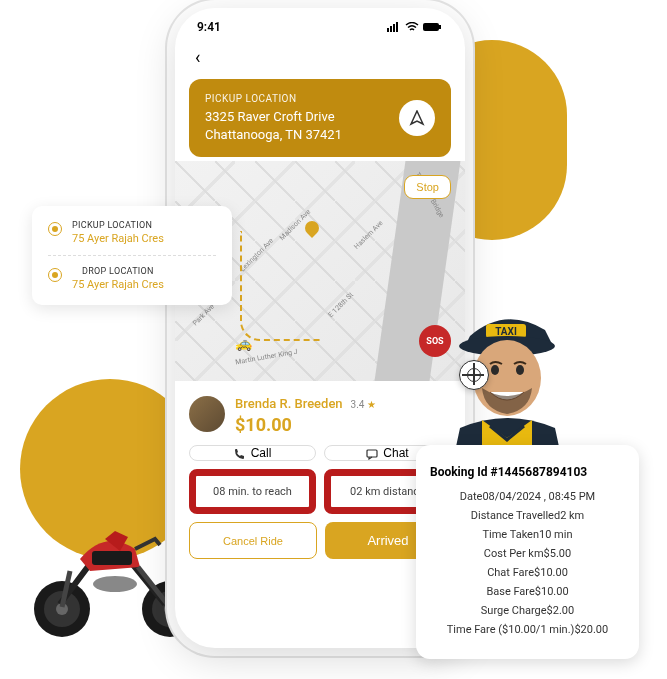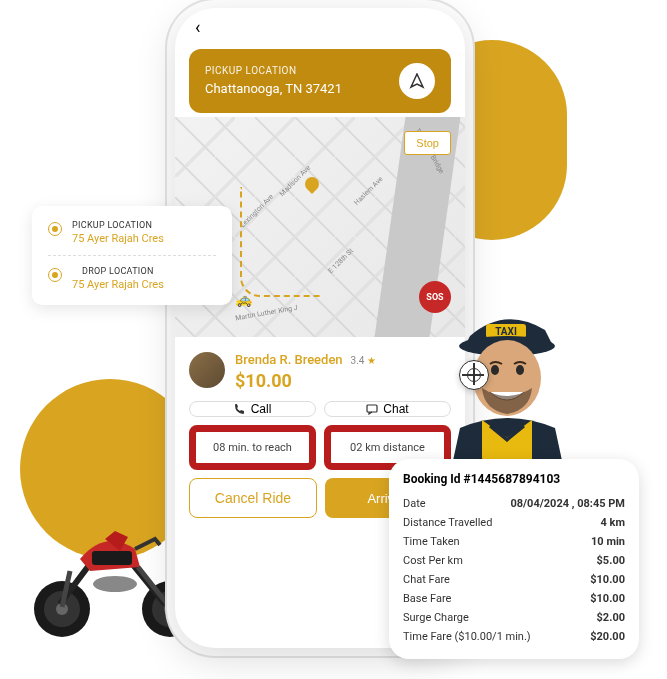--- a/index.html
+++ b/index.html
@@ -114,21 +114,21 @@
       transform: rotate(-45deg);
     }
     .stop-btn {
       position: absolute;
       top: 14px;
       right: 14px;
       border: 1.5px solid #d9a521;
       color: #d9a521;
       background: #fff;
       padding: 5px 11px;
-      border-radius: 3px;
+      border-radius: 9px;
       font-size: 11px;
       font-weight: 500;
     }
     .sos-btn {
       position: absolute;
       bottom: 24px;
       right: 14px;
       width: 32px; height: 32px;
       border-radius: 50%;
       background: #c62828;
@@ -185,42 +185,42 @@
       gap: 8px;
       margin-bottom: 8px;
     }
     .outline-btn {
       flex: 1;
       border: 1px solid #ddd;
       background: #fff;
       border-radius: 8px;
       font-size: 12px;
       display: flex;
-      align-items: center;
+      align-items: flex-end;
       justify-content: center;
       gap: 5px;
     }
     .info-box {
       flex: 1;
       border: 7px solid #b91c1c;
       background: #fff;
       padding: 9px;
       border-radius: 8px;
       font-size: 11px;
       text-align: center;
       color: #444;
     }
     .cancel-btn {
       flex: 1;
       border: 1.5px solid #d9a521;
       color: #d9a521;
       background: #fff;
       padding: 11px;
       border-radius: 8px;
-      font-size: 14px;
+      font-size: 11px;
       font-weight: 500;
     }
     .arrived-btn {
       flex: 1;
       background: #d9a521;
       color: #fff;
       border: none;
       padding: 11px;
       border-radius: 8px;
       font-size: 13px;
@@ -264,36 +264,36 @@
       border-radius: 50%;
       background: #d9a521;
     }
     .loc-label { font-size: 9px; color: #333; margin-bottom: 2px; letter-spacing: 0.3px; }
     .loc-val { font-size: 11px; color: #d9a521; }
     
     .receipt {
       position: absolute;
       right: 28px;
       bottom: 20px;
-      width: 250px;
-      background: #fff;
-      border-radius: 20px;
+      width: 223px;
+      background: #fff;
+      border-radius: 14px;
       box-shadow: 0 4px 16px rgba(0,0,0,0.15);
-      padding: 13px 14px;
+      padding: 20px 14px;
       z-index: 5;
       font-size: 11px;
     }
     .receipt .bid { font-weight: 700; font-size: 12px; margin-bottom: 8px; }
     .receipt-row {
       display: flex;
-      justify-content: space-between;
+      justify-content: center;
       padding: 3px 0;
       color: #333;
     }
-    .receipt-row .v { font-weight: 700; }
+    .receipt-row .v { font-weight: 400; }
     
     .driver-photo {
       position: absolute;
       right: 72px;
       top: 288px;
       width: 175px;
       height: 210px;
       z-index: 4;
       overflow: hidden;
     }
@@ -356,26 +356,45 @@
     <path d="M 85 50 L 95 42 L 108 48 L 100 62 Z" fill="#b71c1c"></path>
     <rect x="72" y="62" width="40" height="14" rx="3" fill="#1a1a1a"></rect>
     <path d="M 115 60 L 135 50 L 140 56" stroke="#333" stroke-width="4" fill="none"></path>
     <path d="M 50 82 L 42 118" stroke="#444" stroke-width="5"></path>
     <path d="M 118 78 L 148 116" stroke="#444" stroke-width="5"></path>
     <ellipse cx="95" cy="95" rx="22" ry="8" fill="#888"></ellipse>
   </svg>
 </div>
 
 <div class="phone">
+  <div class="status-bar">
+    <span>9:41</span>
+    <span class="status-icons">
+      <svg width="14" height="10">
+          <rect x="0" y="6" width="2" height="4" fill="#000"></rect>
+          <rect x="3" y="4" width="2" height="6" fill="#000"></rect>
+          <rect x="6" y="2" width="2" height="8" fill="#000"></rect>
+          <rect x="9" y="0" width="2" height="10" fill="#000"></rect>
+        </svg>
+      <svg width="14" height="10">
+          <path d="M1 3 Q7 -2 13 3 M3 5.5 Q7 2 11 5.5 M5 8 Q7 6 9 8" stroke="#000" stroke-width="1.5" fill="none"></path>
+        </svg>
+      <svg width="20" height="10">
+          <rect x="0" y="1" width="16" height="8" rx="2" fill="#000"></rect>
+          <rect x="16" y="3" width="2" height="4" fill="#000"></rect>
+        </svg>
+    </span>
+  </div>
   <div class="header">
     <span class="back">‹</span>
   </div>
   <div class="pickup-card">
     <div>
       <div class="label">PICKUP LOCATION</div>
+      <div class="addr">3325 Raver Croft Drive</div>
       <div class="addr">Chattanooga, TN 37421</div>
     </div>
     <div class="nav-btn">
       <svg width="16" height="16">
           <path d="M8 1 L14 14 L8 11 L2 14 Z" fill="none" stroke="#333" stroke-width="1.5"></path>
         </svg>
     </div>
   </div>
   <div class="map">
     <div class="map-road"></div>
@@ -477,21 +496,21 @@
 </div>
 
 <div class="receipt">
   <div class="bid">Booking Id #1445687894103</div>
   <div class="receipt-row">
       <span>Date</span>
       <span class="v">08/04/2024 , 08:45 PM</span>
     </div>
   <div class="receipt-row">
       <span>Distance Travelled</span>
-      <span class="v">4 km</span>
+      <span class="v">2 km</span>
     </div>
   <div class="receipt-row">
       <span>Time Taken</span>
       <span class="v">10 min</span>
     </div>
   <div class="receipt-row">
       <span>Cost Per km</span>
       <span class="v">$5.00</span>
     </div>
   <div class="receipt-row">

